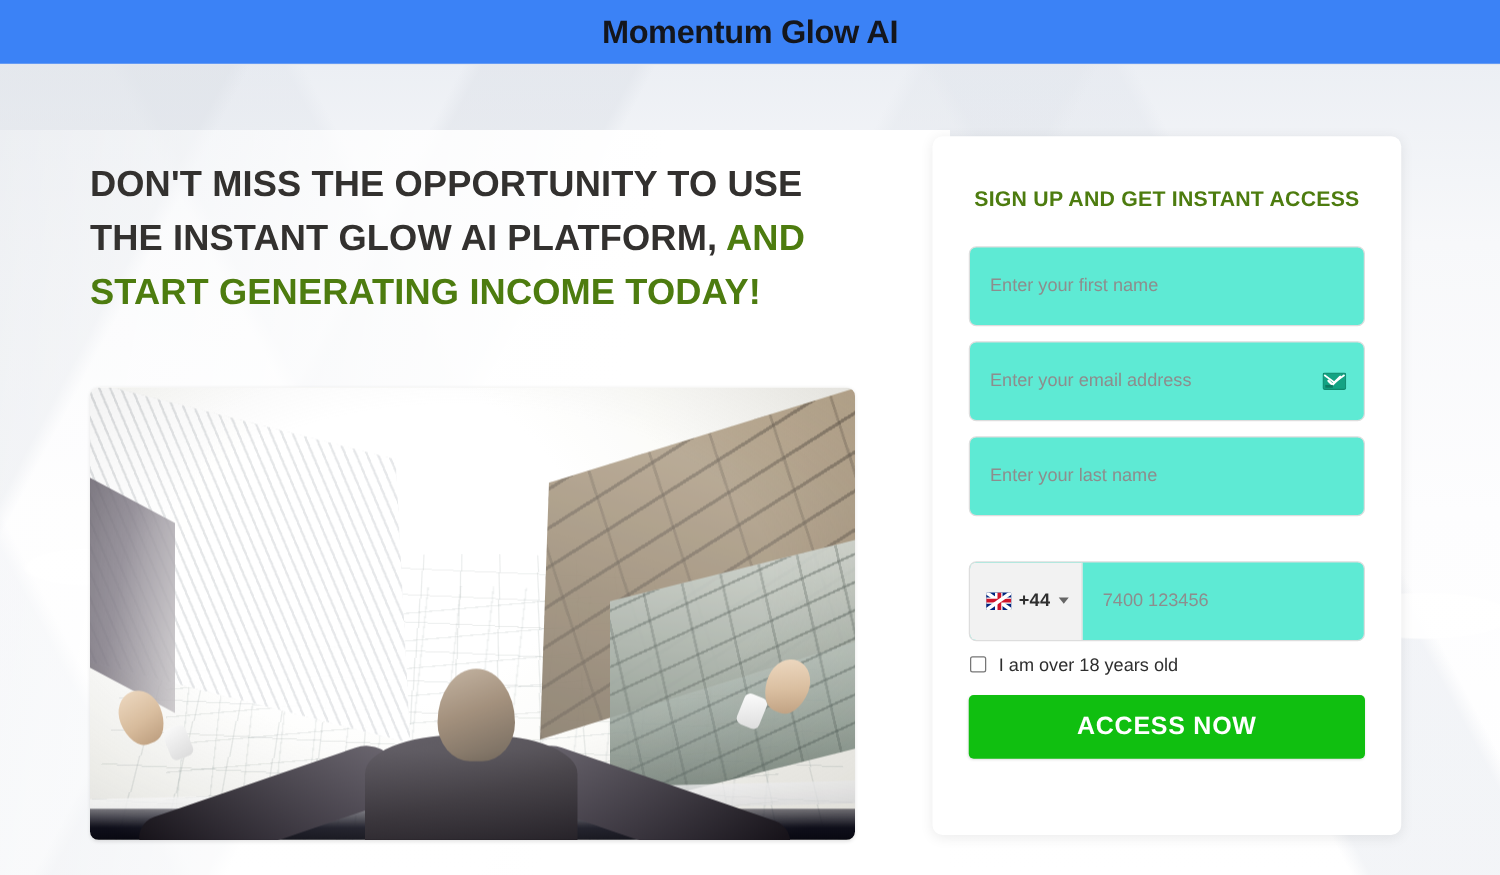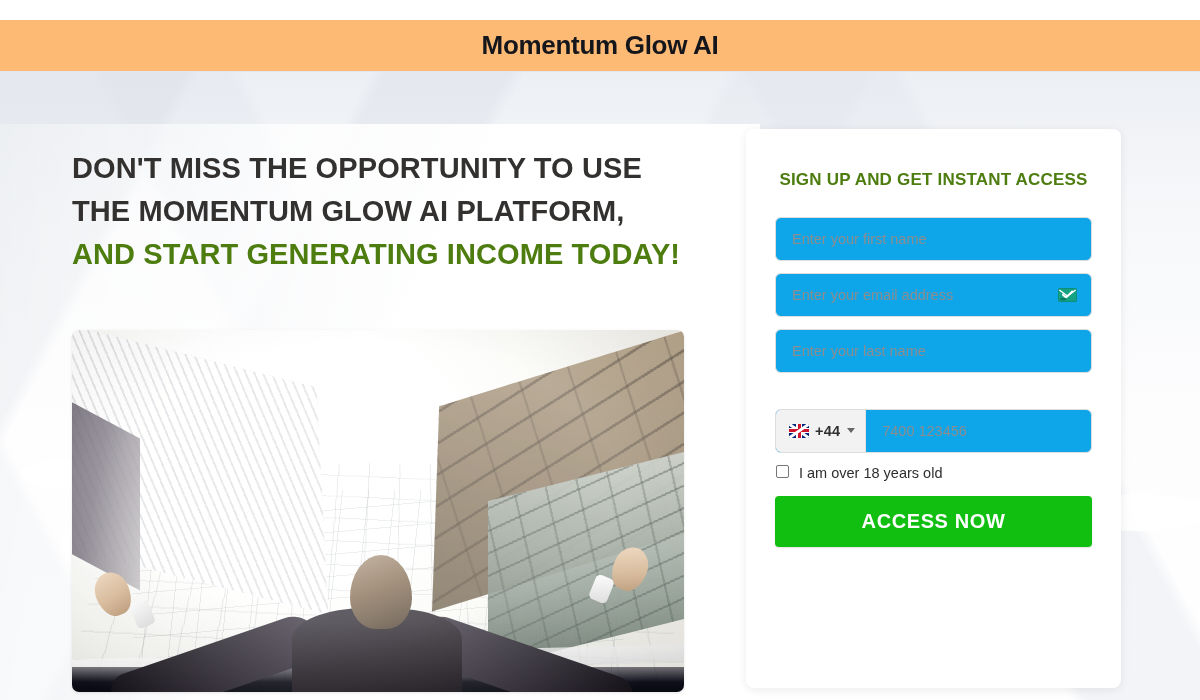--- a/index.html
+++ b/index.html
@@ -35,27 +35,26 @@
     position: absolute;
     left: 0; top: 52px; width: 760px; bottom: 0;
     background: linear-gradient(100deg, rgba(255,255,255,.25) 0%, rgba(255,255,255,.85) 38%, #ffffff 62%);
     pointer-events: none;
   }
 
   
   .header {
     position: relative;
     height: 52px;
-    background: #fdba74;
+    background: #3b82f6;
     border-bottom: 1px solid #e3e7ee;
     display: flex;
     align-items: center;
     justify-content: center;
     z-index: 6;
-    margin-top: 20px;
   }
   .header-title {
     font-size: 26px;
     font-weight: bold;
     color: #14161c;
     letter-spacing: -0.3px;
   }
 
   
   .content {
@@ -237,25 +236,25 @@
     font-weight: bold;
     line-height: 1.75;
     color: #4d7c0f;
     letter-spacing: 0.2px;
   }
 
   .form { margin: 22px 29px 0; }
 
   .field {
     position: relative;
-    height: 44px;
+    height: 64px;
     margin-bottom: 12px;
     border: 1px solid #dddddd;
     border-radius: 6px;
-    background: #0ea5e9;
+    background: #5eead4;
     display: flex;
     align-items: center;
   }
   .field input {
     flex: 1;
     height: 100%;
     width: 100%;
     border: none;
     outline: none;
     background: transparent;
@@ -367,21 +366,21 @@
 
   <div class="bg-texture"></div>
 
   <div class="header">
     <div class="header-title">Momentum Glow AI</div>
   </div>
 
   <div class="content">
     <div class="bg-fade"></div>
 
-    <h1 class="headline"><span>DON'T MISS THE OPPORTUNITY TO USE THE MOMENTUM GLOW AI PLATFORM, </span><span class="accent">AND START GENERATING INCOME TODAY!</span></h1>
+    <h1 class="headline"><span>DON'T MISS THE OPPORTUNITY TO USE THE INSTANT GLOW AI PLATFORM, </span><span class="accent">AND START GENERATING INCOME TODAY!</span></h1>
 
     <div class="hero">
       <div class="hero-sky"></div>
       <div class="hero-glass"></div>
       <div class="hero-glass2"></div>
       <div class="hero-tower-left"></div>
       <div class="hero-tower-left-dark"></div>
       <div class="hero-tower-right"></div>
       <div class="hero-tower-right-glass"></div>
       <div class="hero-bottom-ledge"></div>

